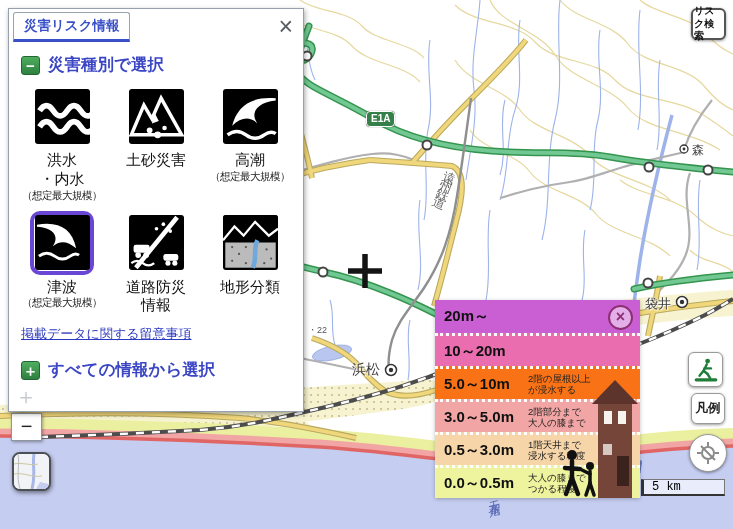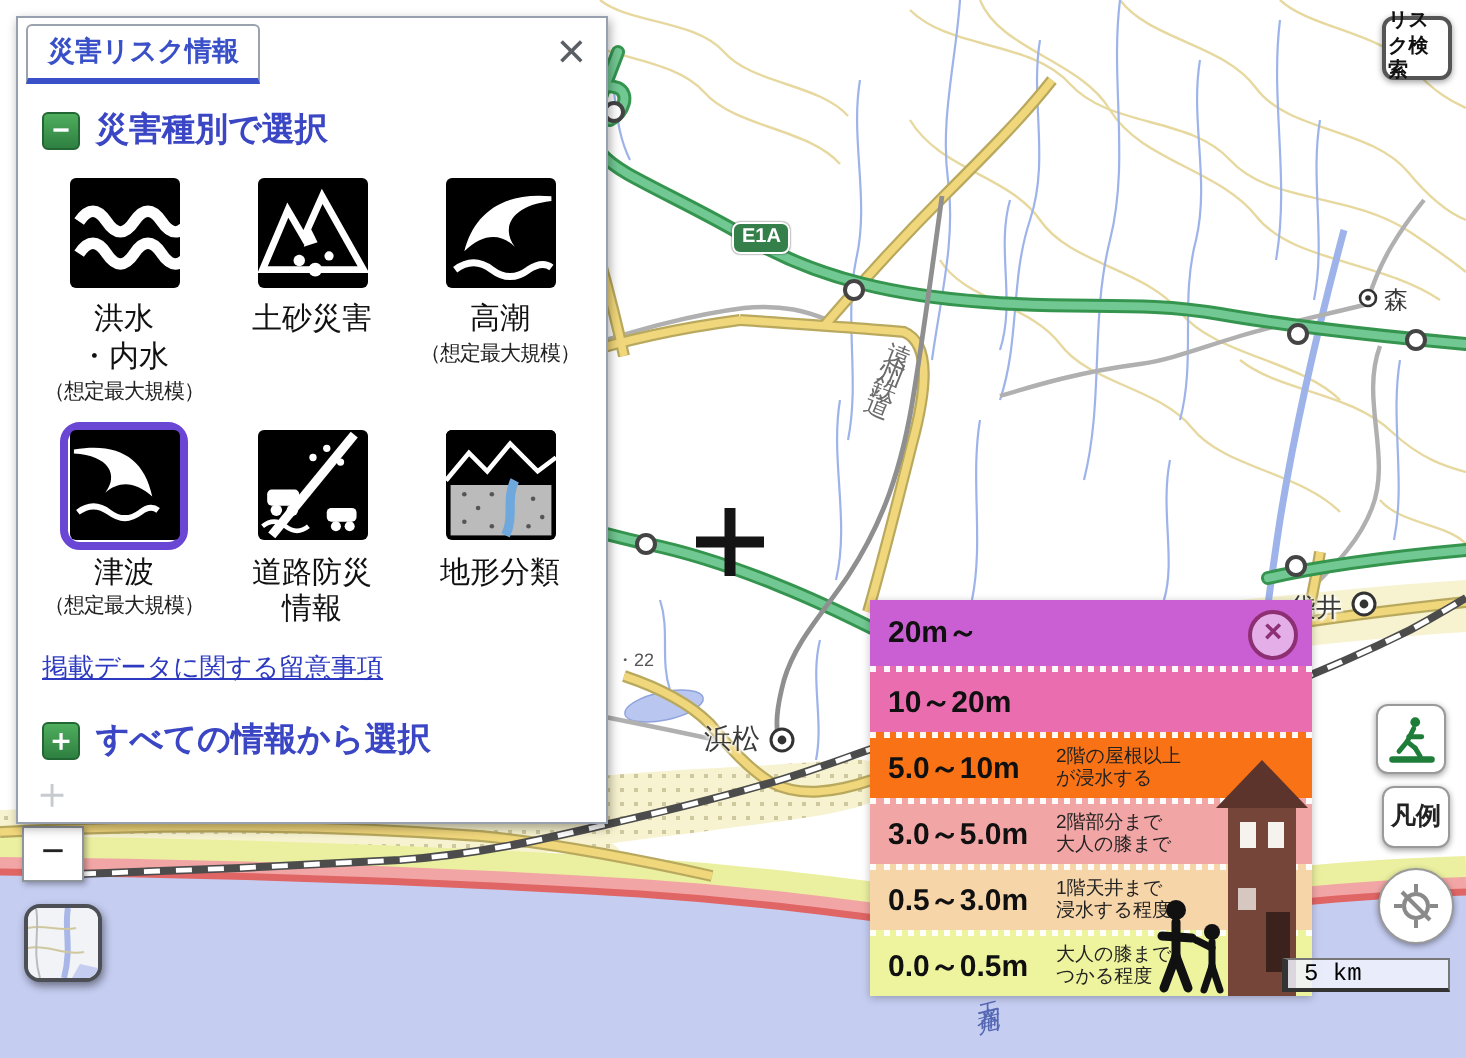--- a/index.html
+++ b/index.html
@@ -35,21 +35,21 @@
   .dcell { display:flex; flex-direction:column; align-items:center; cursor:pointer; }
   .tile-wrap { width:64px; height:64px; display:flex; align-items:center; justify-content:center; border:4px solid transparent; border-radius:10px; }
   .tile-wrap.selected { border-color:#6a46d4; }
   .tile { width:55px; height:55px; background:#000; border-radius:3px; overflow:hidden; }
   .dlabel { margin-top:3px; font-size:15px; color:#111; text-align:center; line-height:1.25; }
   .dnote { font-size:10.5px; color:#222; letter-spacing:-0.5px; }
   .notes-link { display:block; margin:10px 0 0 12px; font-size:13px; color:#2c39c0; text-decoration:underline; cursor:pointer; }
   .sect2 { margin-top:16px; }
 
   
-  .legend { position:absolute; left:435px; top:300px; width:221px; z-index:20; box-shadow:0 1px 4px rgba(0,0,0,.25); }
+  .legend { position:absolute; left:435px; top:300px; width:205px; z-index:20; box-shadow:0 1px 4px rgba(0,0,0,.25); }
   .band { position:relative; height:33px; display:flex; align-items:center; padding-left:9px; }
   .band + .band { border-top:3px dotted rgba(255,255,255,.95); }
   .band-range { font-size:15px; font-weight:bold; color:#101010; width:84px; flex:none; }
   .band-desc { font-size:9.5px; color:#222; line-height:1.2; white-space:pre-line; }
   .legend-close { position:absolute; right:7px; top:5px; width:25px; height:25px; border:2.5px solid #8d2f72; border-radius:50%; background:rgba(255,255,255,.5); color:#8d2f72; font-size:16px; font-weight:bold; text-align:center; line-height:20px; cursor:pointer; }
   .house { position:absolute; right:2px; top:78px; z-index:1; pointer-events:none; }
   .persons { position:absolute; right:42px; top:148px; z-index:1; pointer-events:none; }
 
   
   .btn { position:absolute; background:#fff; border:1px solid #9a9a9a; border-radius:6px; box-shadow:0 1px 3px rgba(0,0,0,.4); display:flex; align-items:center; justify-content:center; cursor:pointer; z-index:25; }

